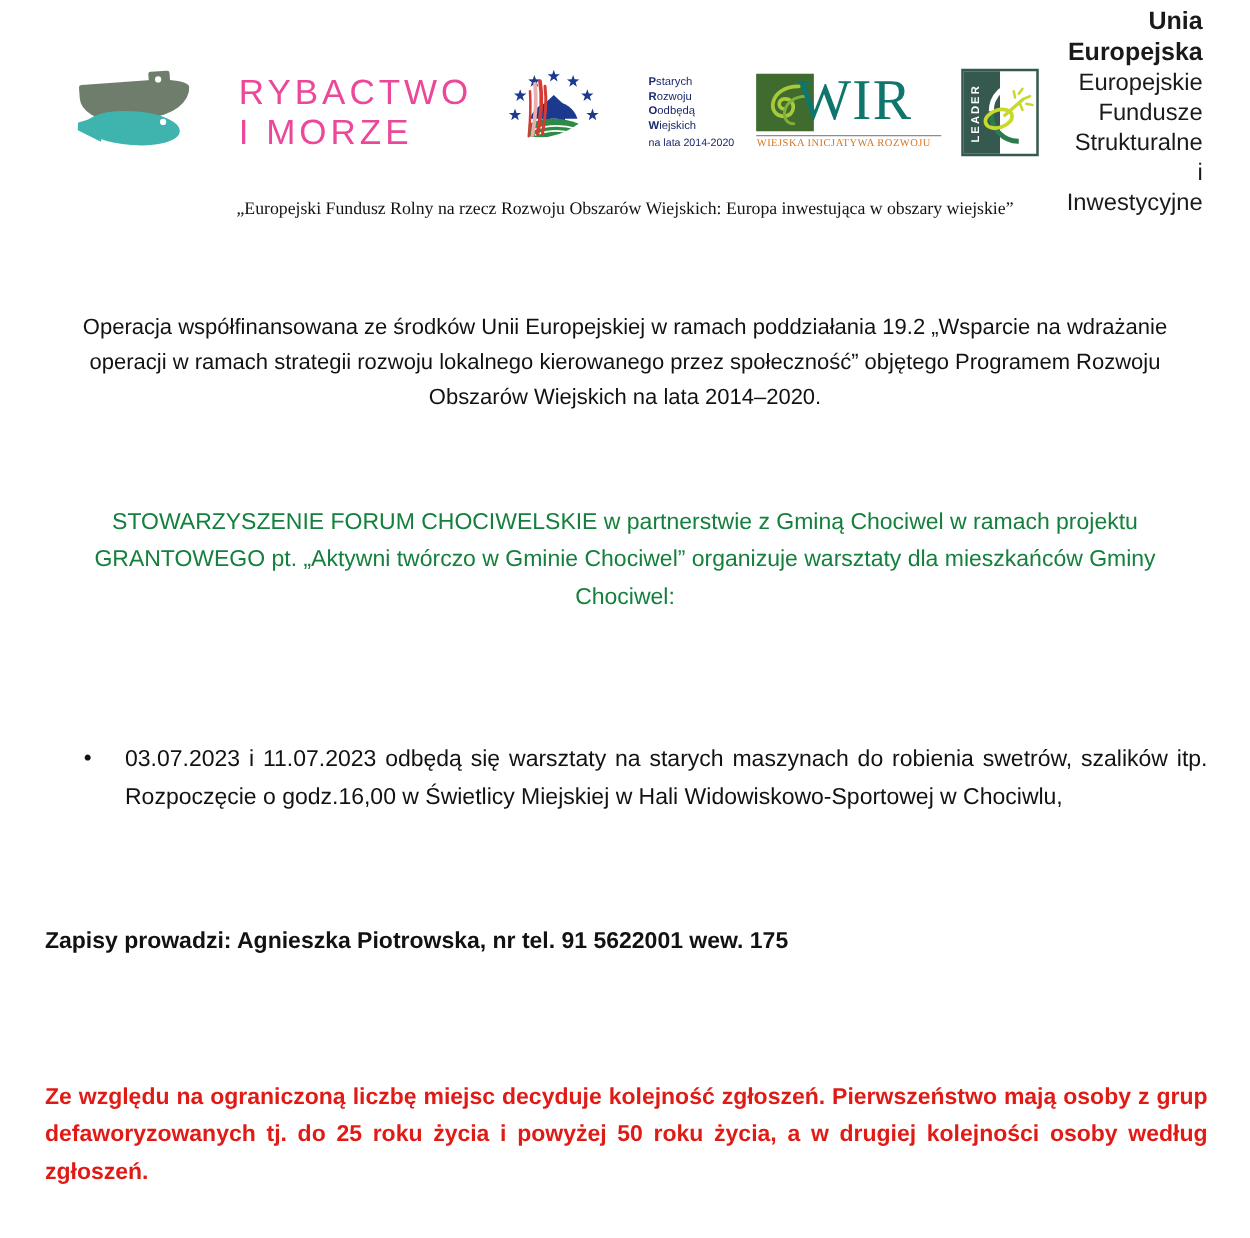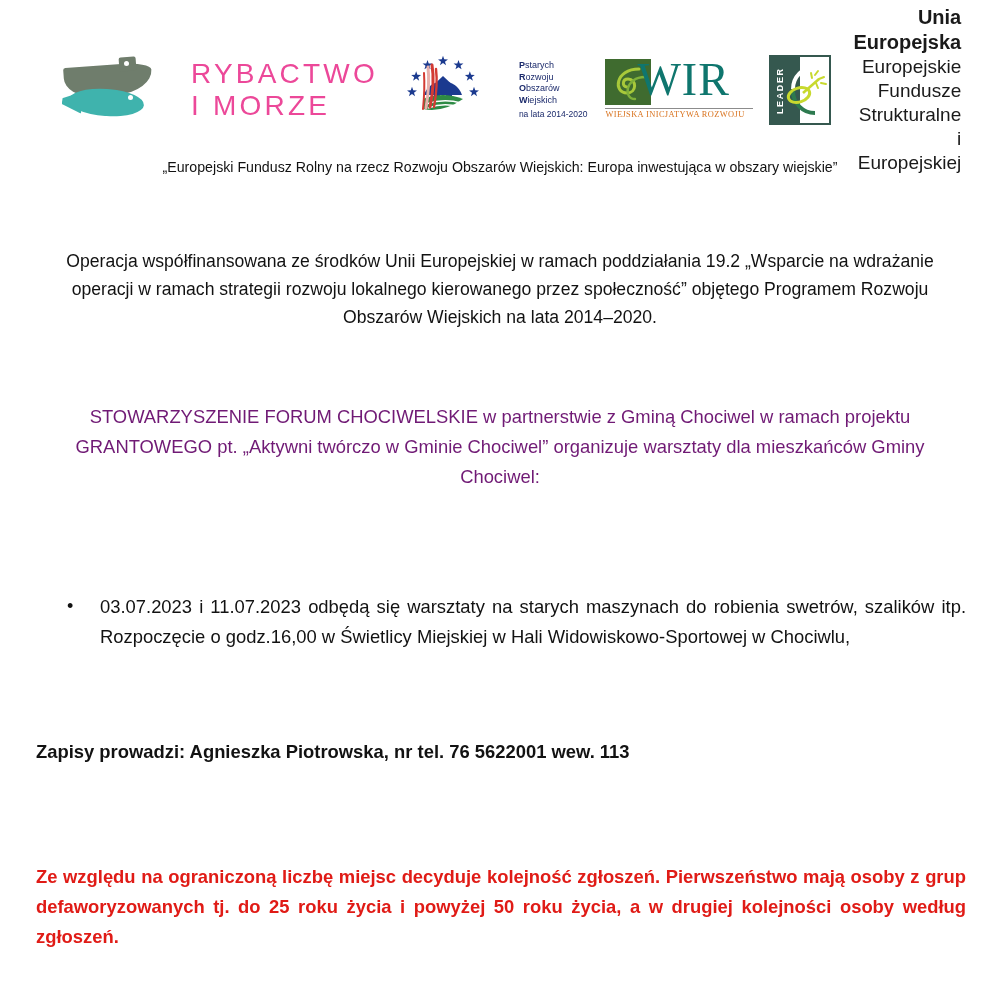--- a/index.html
+++ b/index.html
@@ -236,20 +236,21 @@
   
   .quote-line {
     position: absolute;
     left: 0;
     top: 158px;
     width: 1000px;
     text-align: center;
     font-size: 14.2px;
     line-height: 1.4;
     color: #121212;
+    font-family: Liberation Serif, serif;
   }
 
   .para-funding {
     position: absolute;
     left: 38px;
     top: 248px;
     width: 924px;
     text-align: center;
     font-size: 17.6px;
     line-height: 1.58;
@@ -257,21 +258,21 @@
   }
 
   .para-org {
     position: absolute;
     left: 38px;
     top: 402px;
     width: 924px;
     text-align: center;
     font-size: 18.4px;
     line-height: 1.62;
-    color: #701a75;
+    color: #15803d;
   }
 
   .bullet-list {
     position: absolute;
     left: 60px;
     top: 592px;
     width: 906px;
     margin: 0;
     padding: 0;
     list-style: none;
@@ -360,21 +361,21 @@
             <path d="M28 14 Q31 32 26 56" stroke="#d33b34" stroke-width="3" fill="none" stroke-linecap="round"></path>
             <path d="M24 16 Q26 34 22 57" stroke="#e8b0ac" stroke-width="3" fill="none" stroke-linecap="round"></path>
             <path d="M32 18 Q34 34 30 56" stroke="#d33b34" stroke-width="2.4" fill="none" stroke-linecap="round"></path>
             <path d="M20 22 Q21 38 19 58" stroke="#d33b34" stroke-width="2" fill="none" stroke-linecap="round"></path>
           </g>
         </svg>
       </div>
       <div class="prow-text">
         <div><span class="cap">P</span><span>starych</span></div>
         <div><span class="cap">R</span><span>ozwoju</span></div>
-        <div><span class="cap">O</span><span>bszarów</span></div>
+        <div><span class="cap">O</span><span>odbędą</span></div>
         <div><span class="cap">W</span><span>iejskich</span></div>
         <div class="prow-years">na lata 2014-2020</div>
       </div>
     </div>
 
     <div class="logo-block" id="logo-wir">
       <div class="wir-wrap">
         <div class="wir-square">
           <svg width="46" height="46" viewBox="0 0 46 46" aria-hidden="true">
             <rect width="46" height="46" fill="#3f6b2f"></rect>
@@ -405,21 +406,21 @@
             <path d="M45 26 l2 5"></path>
           </g>
         </svg>
       </div>
     </div>
 
     <div class="logo-block" id="logo-ue">
       <div class="ue-text">
         <div class="ue-l1">Unia Europejska</div>
         <div class="ue-l2">Europejskie Fundusze</div>
-        <div class="ue-l3">Strukturalne i Europejskiej</div>
+        <div class="ue-l3">Strukturalne i Inwestycyjne</div>
       </div>
       <div class="ue-flag">
         <svg width="100" height="67" viewBox="0 0 100 67" aria-hidden="true">
           <rect width="100" height="67" fill="#15387f"></rect>
           <g id="eu-stars" fill="#f2e33c">
               <polygon points="50.00,7.90 51.08,11.01 54.37,11.08 51.75,13.07 52.70,16.22 50.00,14.34 47.30,16.22 48.25,13.07 45.63,11.08 48.92,11.01"></polygon>
               <polygon points="60.50,10.71 61.58,13.82 64.87,13.89 62.25,15.88 63.20,19.03 60.50,17.15 57.80,19.03 58.75,15.88 56.13,13.89 59.42,13.82"></polygon>
               <polygon points="68.19,18.40 69.27,21.51 72.56,21.58 69.94,23.57 70.89,26.72 68.19,24.84 65.48,26.72 66.44,23.57 63.81,21.58 67.11,21.51"></polygon>
               <polygon points="71.00,28.90 72.08,32.01 75.37,32.08 72.75,34.07 73.70,37.22 71.00,35.34 68.30,37.22 69.25,34.07 66.63,32.08 69.92,32.01"></polygon>
               <polygon points="68.19,39.40 69.27,42.51 72.56,42.58 69.94,44.57 70.89,47.72 68.19,45.84 65.48,47.72 66.44,44.57 63.81,42.58 67.11,42.51"></polygon>
@@ -443,17 +444,17 @@
 
   <div class="para-org">STOWARZYSZENIE FORUM CHOCIWELSKIE w partnerstwie z Gminą Chociwel w ramach projektu GRANTOWEGO pt. „Aktywni twórczo w Gminie Chociwel” organizuje  warsztaty dla mieszkańców Gminy Chociwel:</div>
 
   <ul class="bullet-list">
     <li class="bullet-item">
       <span class="bullet-dot">•</span>
       <span>03.07.2023 i 11.07.2023 odbędą się warsztaty na starych maszynach do robienia swetrów, szalików itp. Rozpoczęcie   o godz.16,00 w Świetlicy Miejskiej w Hali Widowiskowo-Sportowej w Chociwlu,</span>
     </li>
   </ul>
 
-  <div class="contact-line">Zapisy prowadzi: Agnieszka Piotrowska, nr tel. 76 5622001 wew. 113</div>
+  <div class="contact-line">Zapisy prowadzi: Agnieszka Piotrowska, nr tel. 91 5622001 wew. 175</div>
 
   <div class="notice-red">Ze względu na ograniczoną liczbę miejsc decyduje kolejność zgłoszeń. Pierwszeństwo mają osoby z grup defaworyzowanych tj.  do 25 roku życia i  powyżej 50 roku życia, a w drugiej kolejności osoby według zgłoszeń.</div>
 
 </div>
 
 </body></html>

